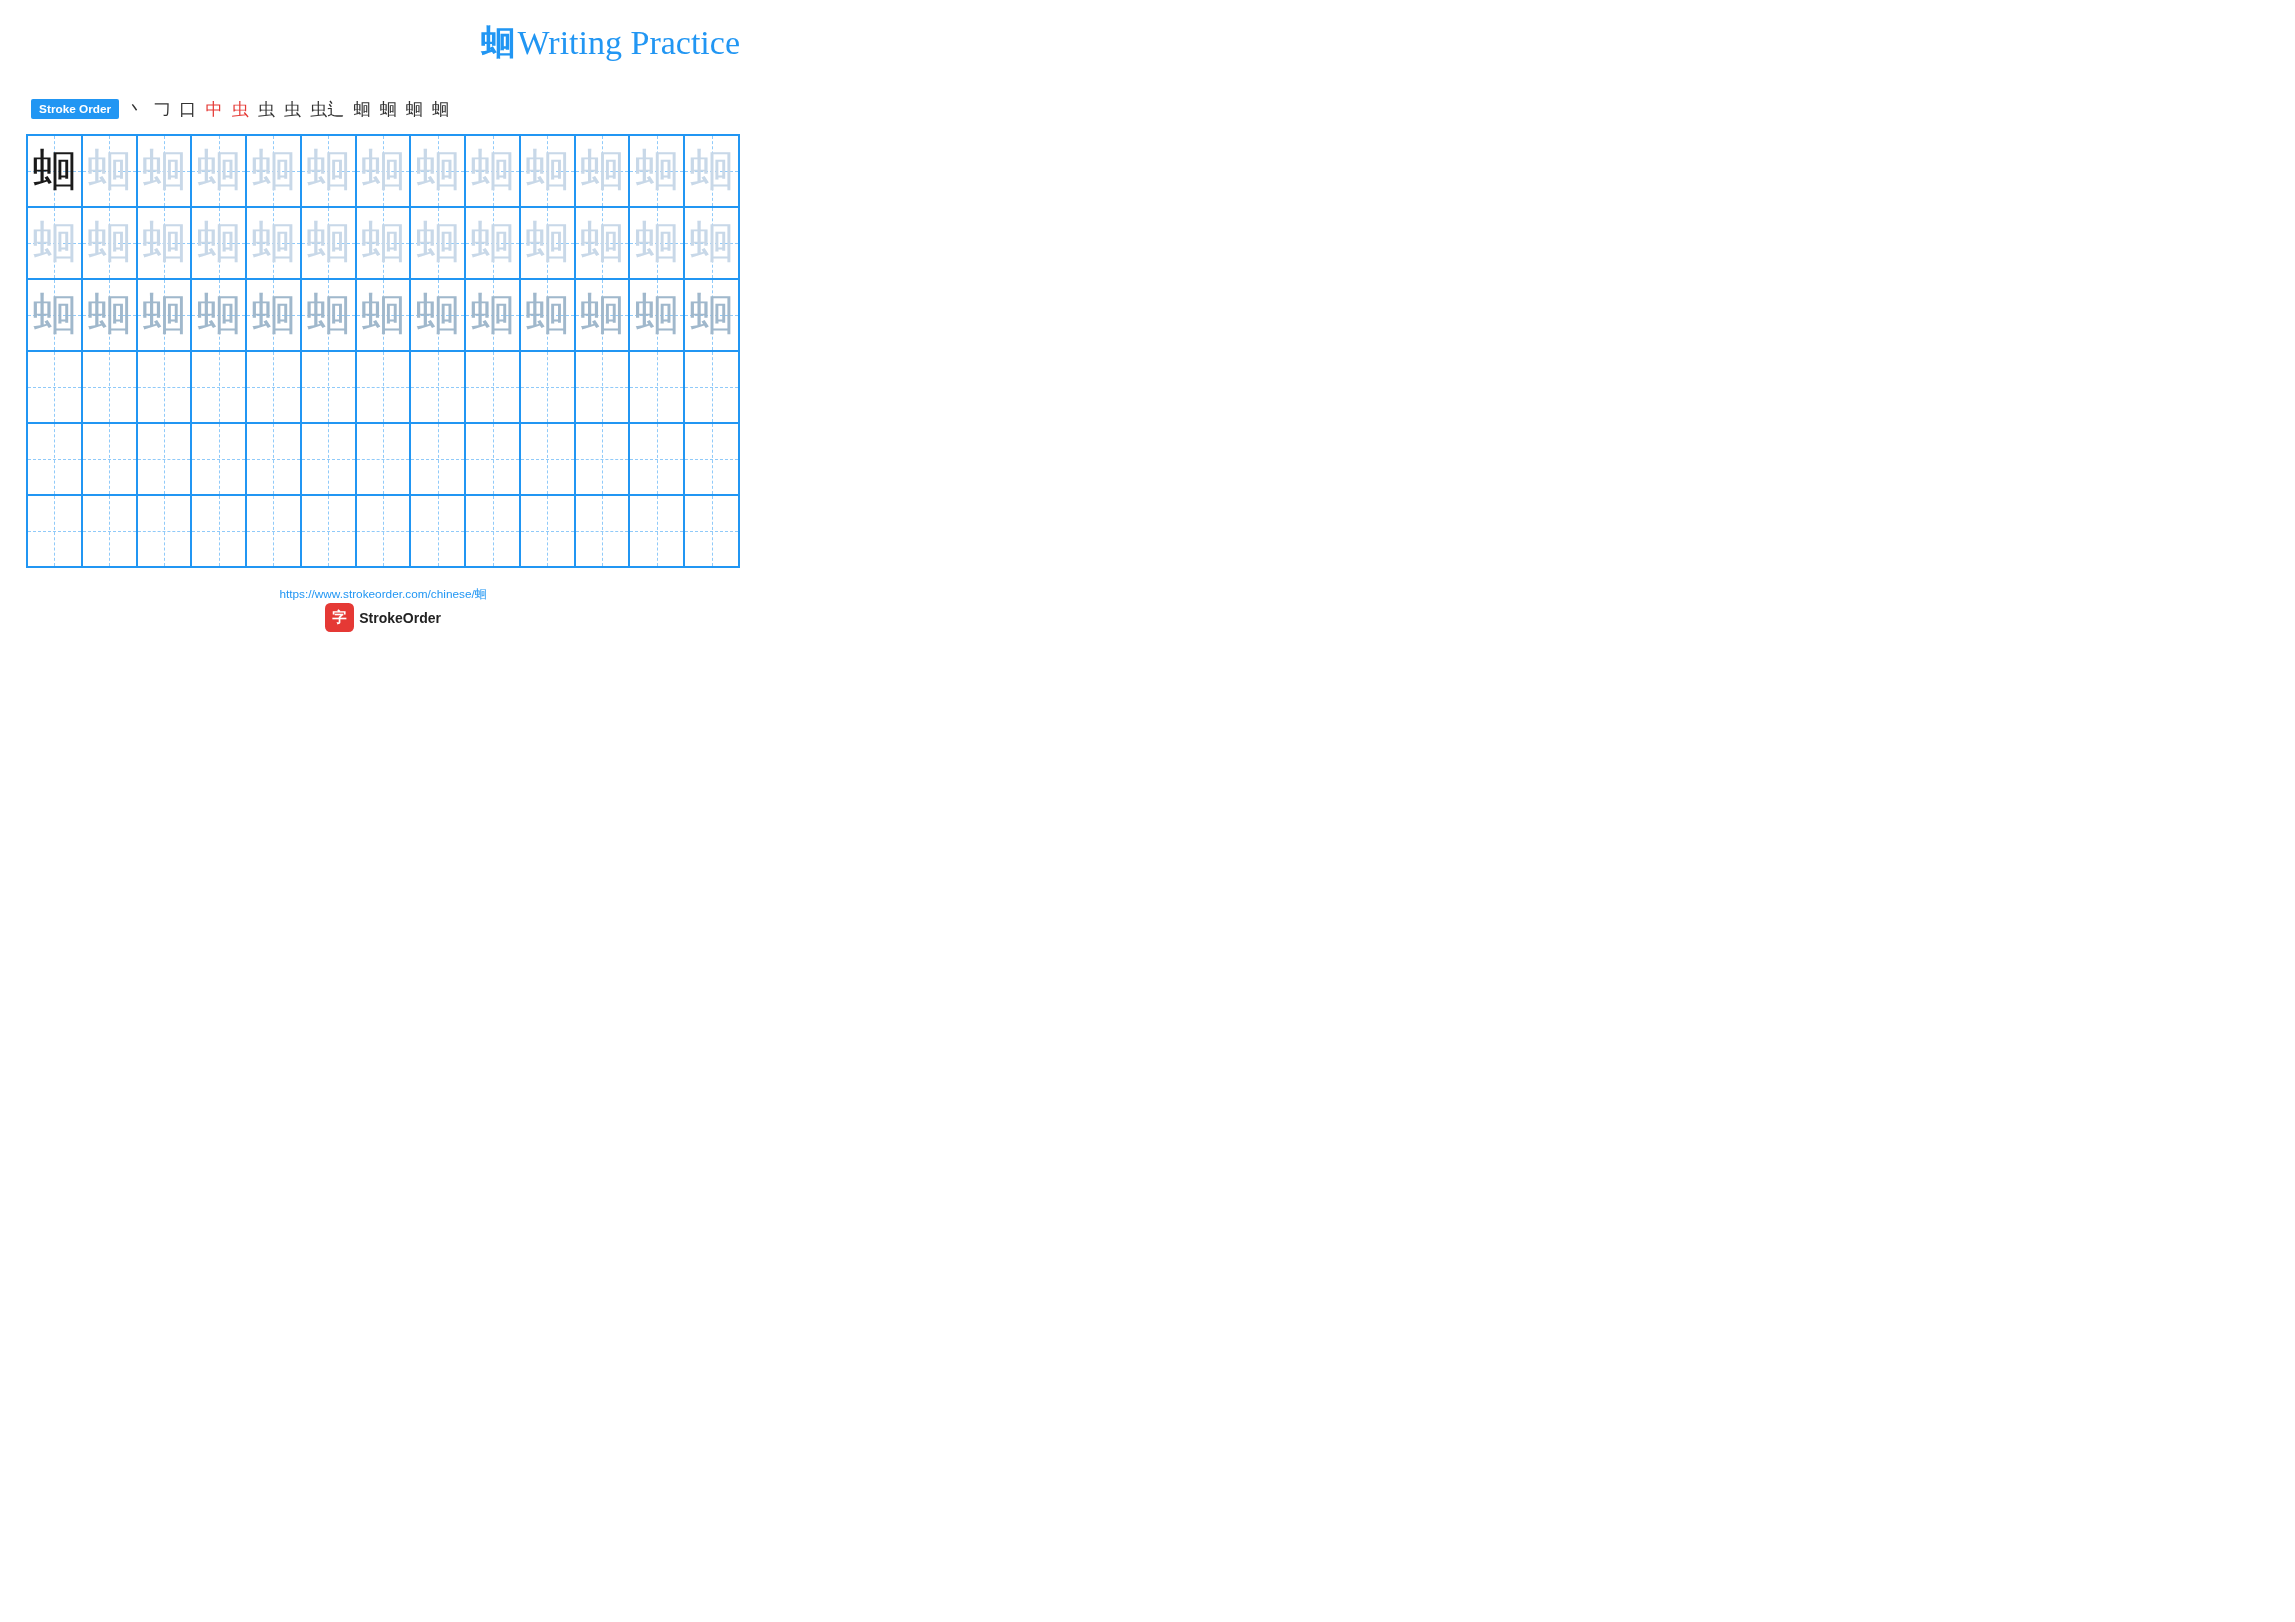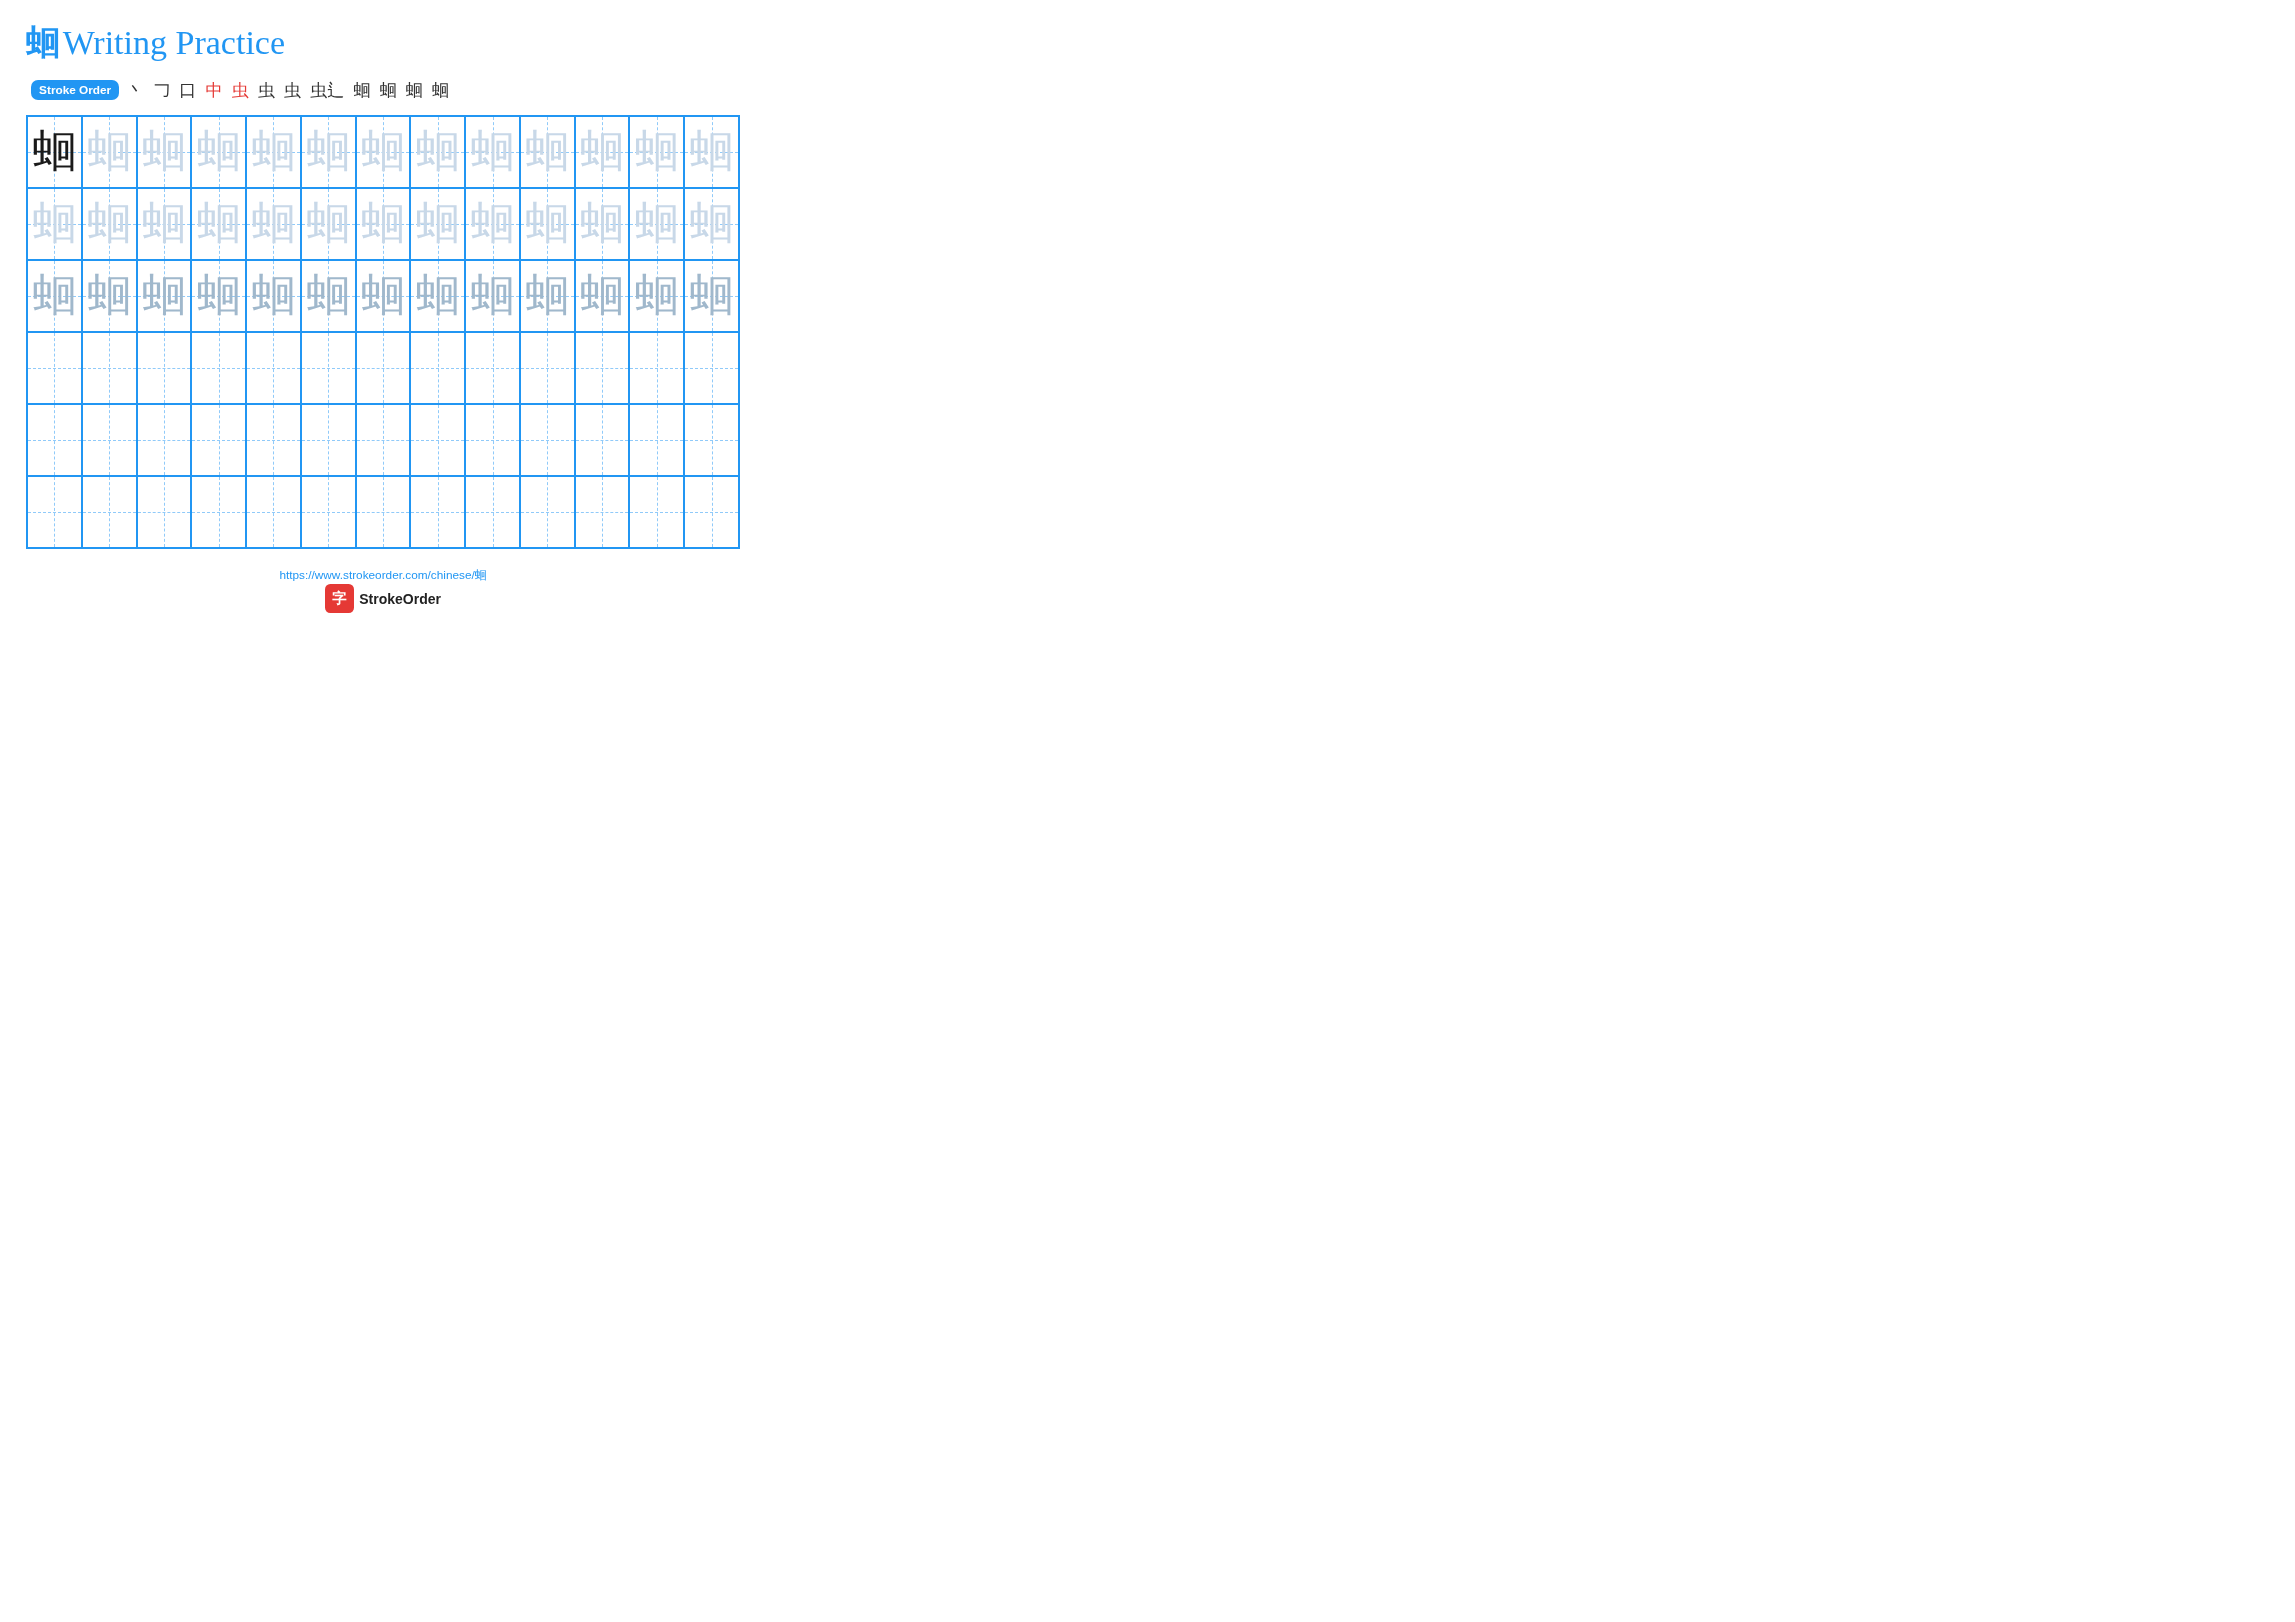--- a/index.html
+++ b/index.html
@@ -7,22 +7,22 @@
       background: #ffffff;
       font-family: serif;
       width: 766px;
       min-height: 541px;
       padding: 19.6px 26px;
       position: relative;
     }
 
     
     .title-area {
-      text-align: left;
-      margin-bottom: 13px;
+      text-align: right;
+      margin-bottom: 32px;
     }
     .title-char {
       color: #2196F3;
       font-size: 34px;
       font-weight: bold;
     }
     .title-text {
       color: #2196F3;
       font-size: 34px;
       font-weight: 300;
@@ -35,21 +35,21 @@
       gap: 7.9px;
       margin-bottom: 13px;
       padding-left: 5.2px;
     }
     .stroke-order-badge {
       background: #2196F3;
       color: white;
       font-size: 11.8px;
       font-weight: bold;
       padding: 3.3px 7.9px;
-      border-radius: 7px;
+      border-radius: 2px;
       white-space: nowrap;
       font-family: Arial, sans-serif;
     }
     .stroke-steps {
       display: flex;
       align-items: center;
       gap: 9.2px;
       font-size: 17px;
     }
     .stroke-step {

